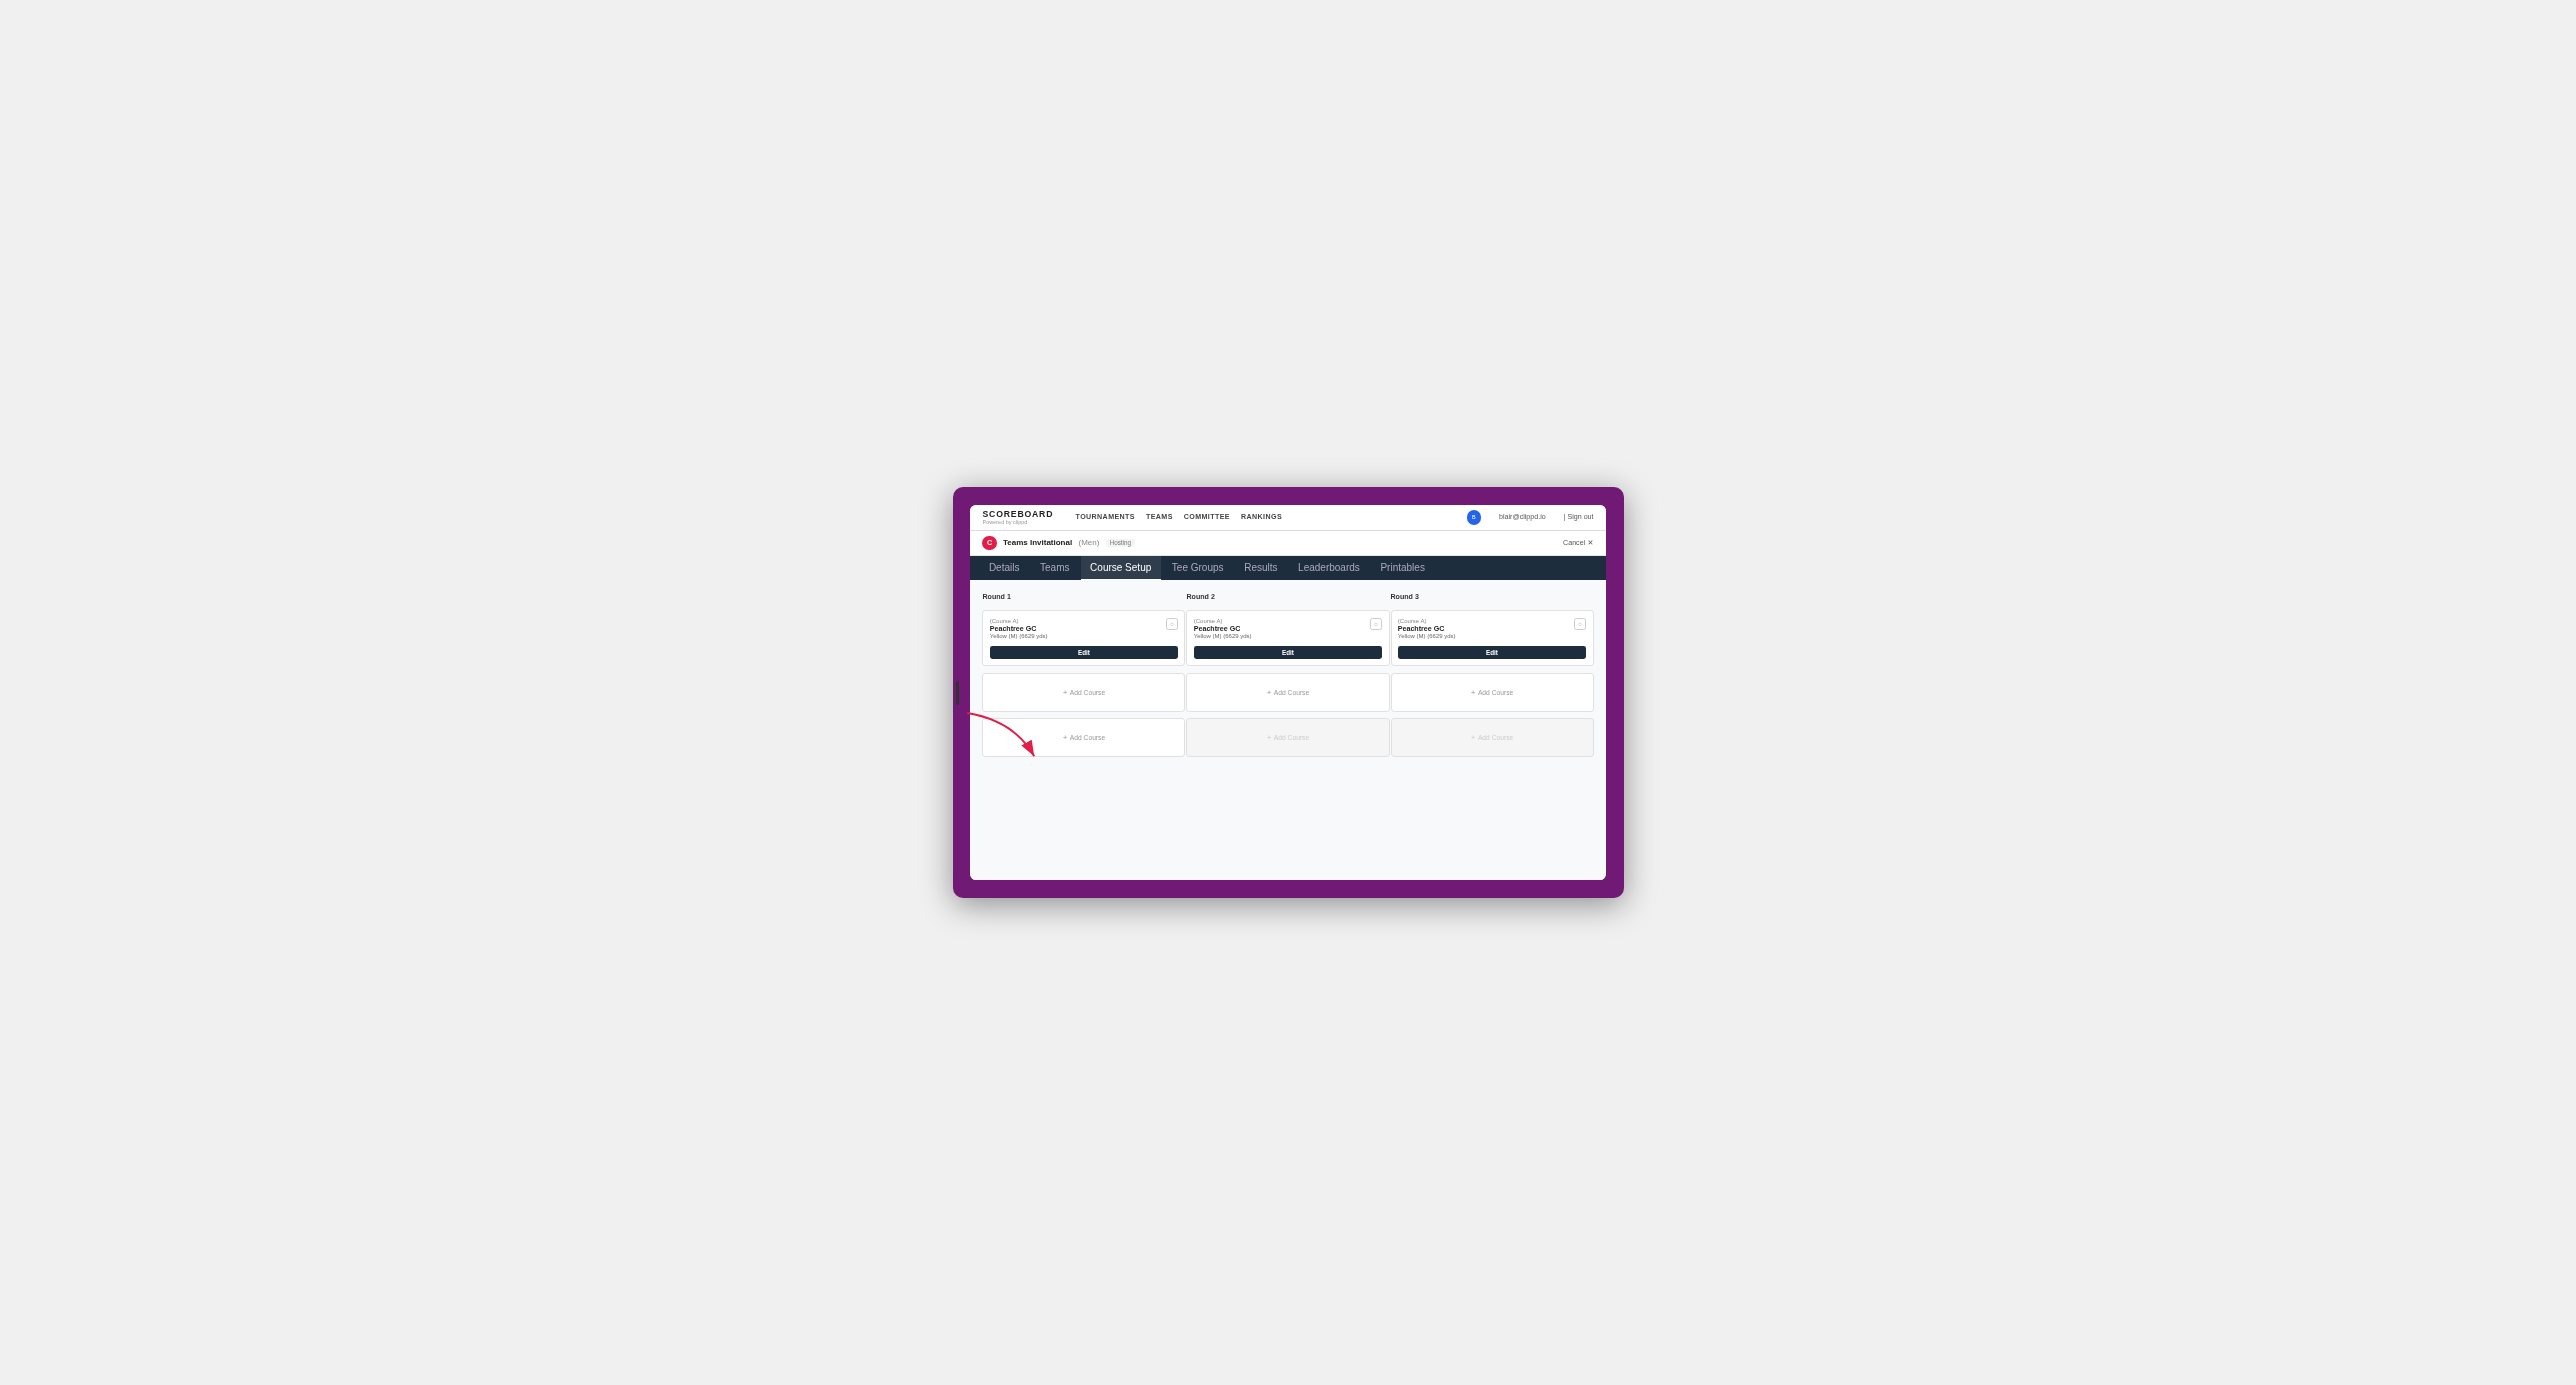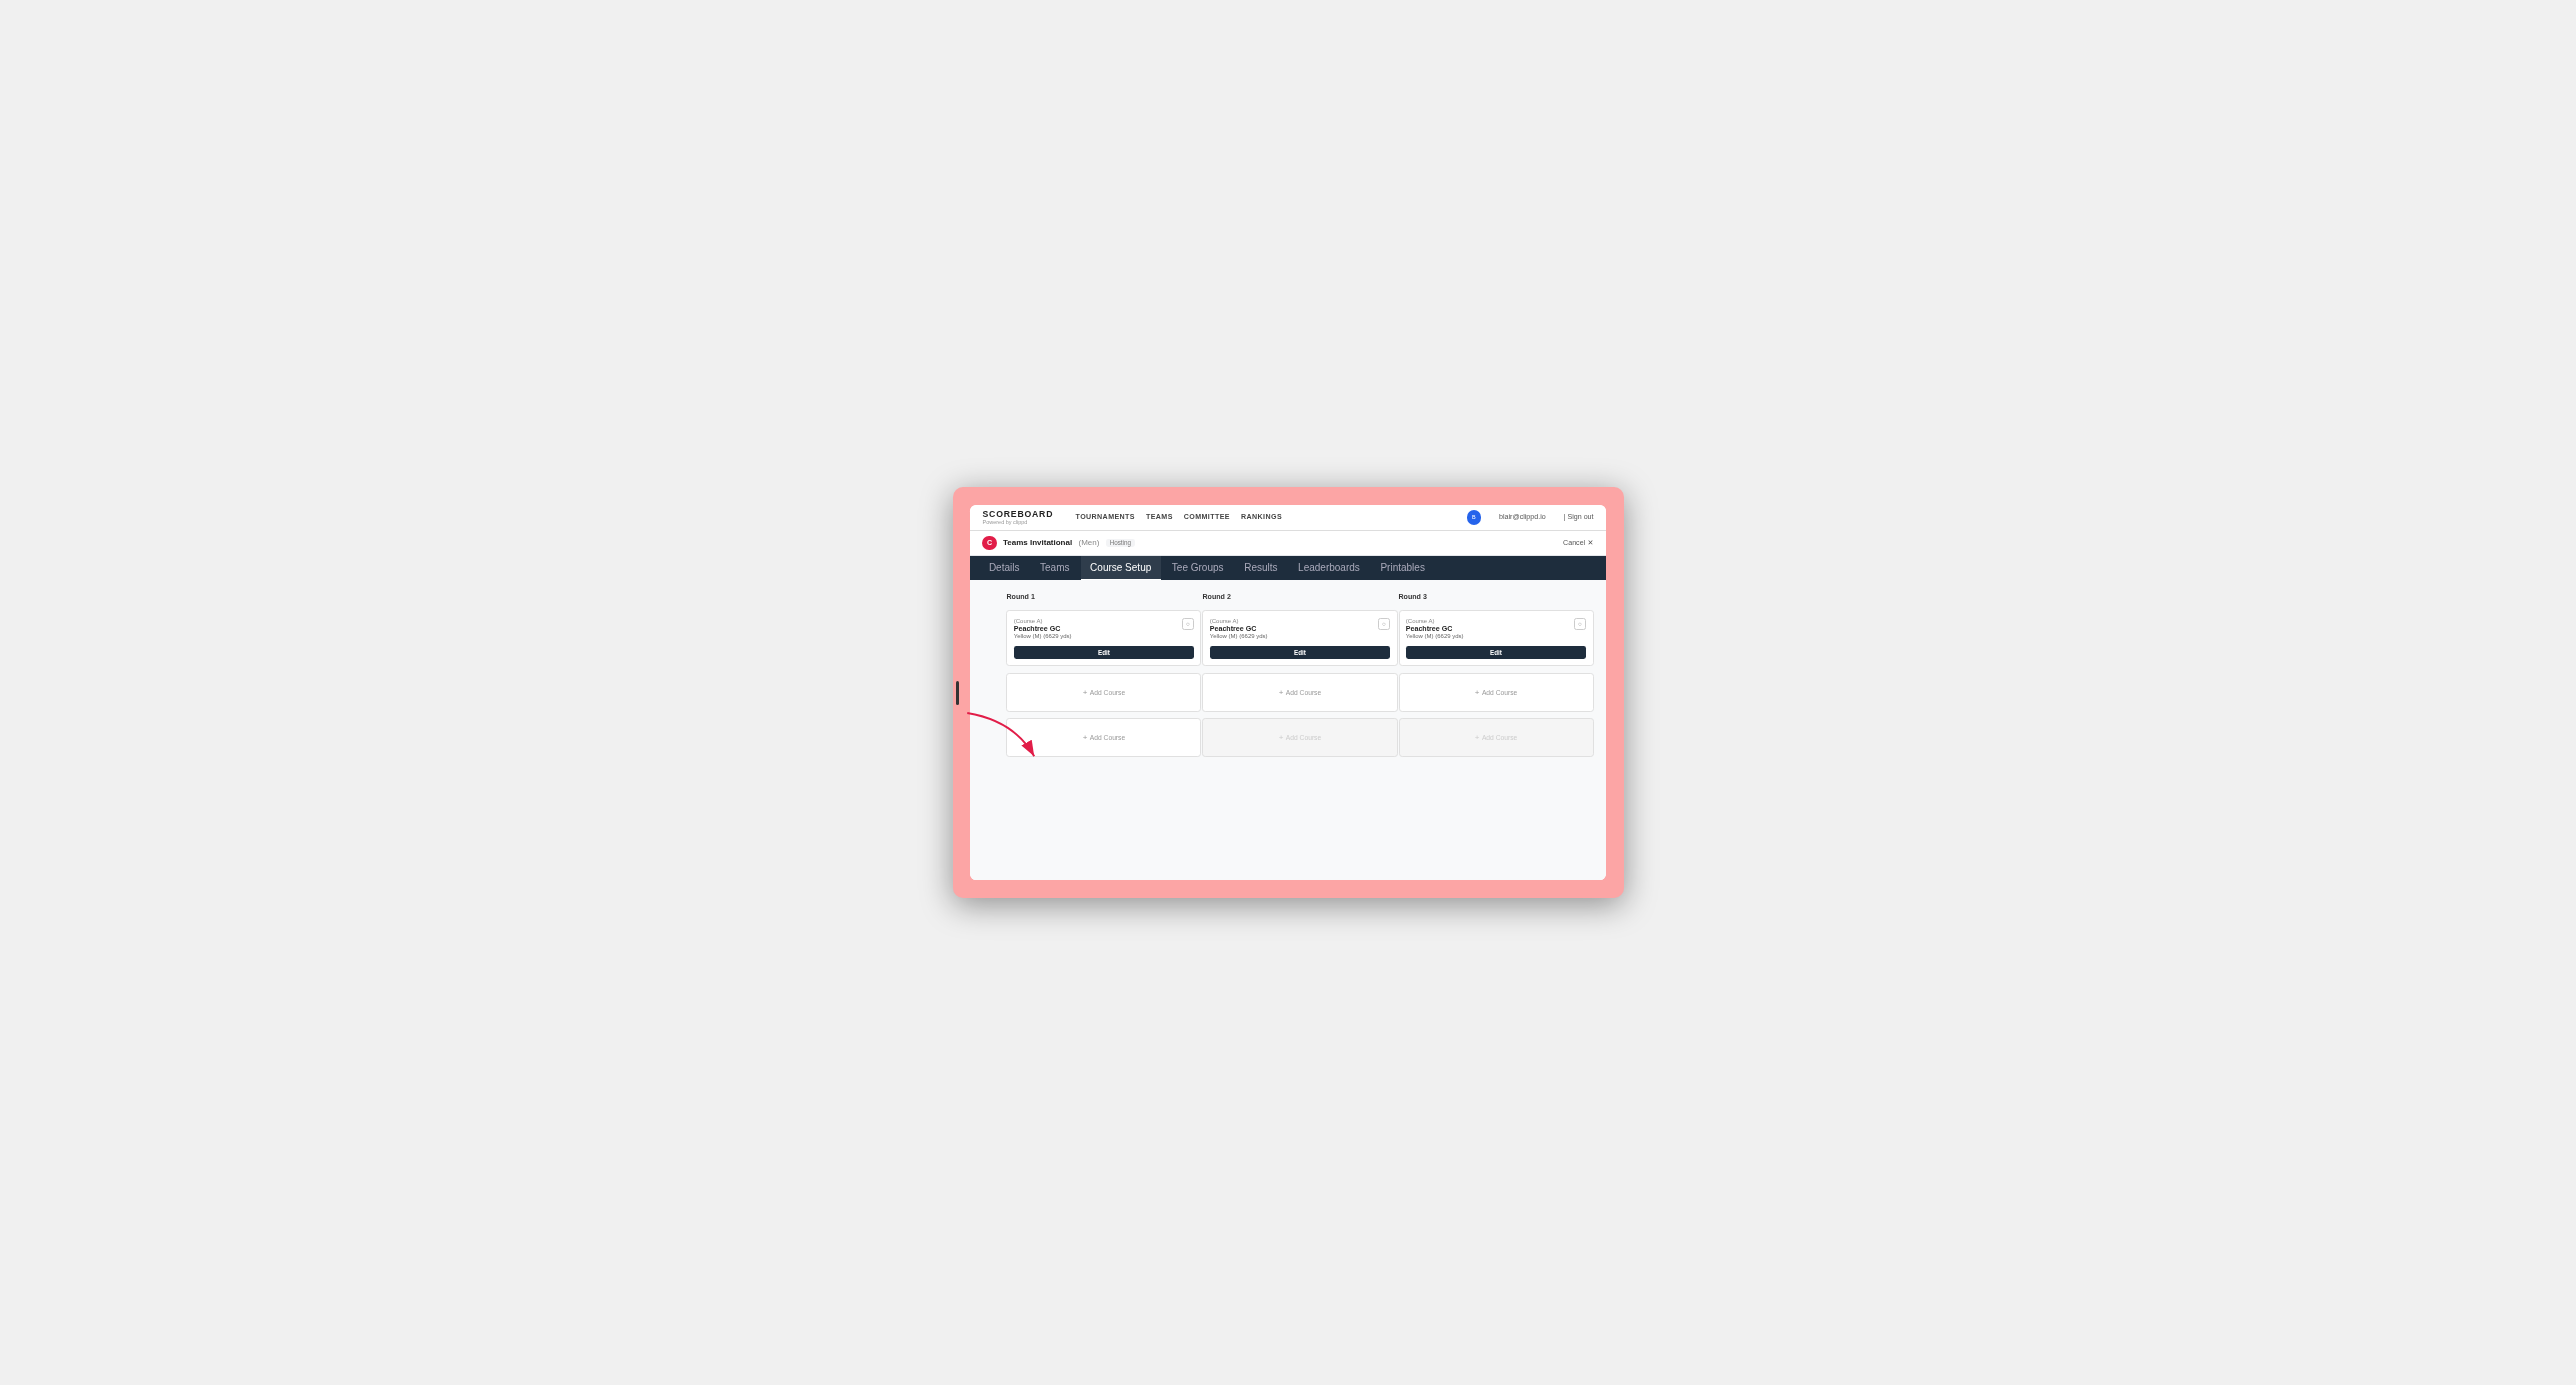--- a/index.html
+++ b/index.html
@@ -27,21 +27,21 @@
       line-height: 1.4;
       color: #222;
       max-width: 221px;
       flex-shrink: 0;
     }
     .instruction-text strong {
       font-weight: 900;
     }
 
     .tablet-frame {
-      background: #fca5a5;
+      background: #701a75;
       border-radius: 10px;
       padding: 17.4px;
       box-shadow: 0 6.3px 32px rgba(0,0,0,0.4);
       flex: 1;
       max-width: 671px;
       position: relative;
     }
 
     .tablet-screen {
       background: #fff;
@@ -187,21 +187,20 @@
     .main-content {
       background: #f8f9fa;
       padding: 12.6px;
       min-height: 300px;
     }
 
     .rounds-container {
       display: grid;
       grid-template-columns: 1fr 1fr 1fr;
       gap: 1px;
-      margin-left: 24px;
     }
 
     .round-column {
       display: flex;
       flex-direction: column;
       gap: 6.3px;
     }
 
     .round-label {
       font-size: 7.1px;

